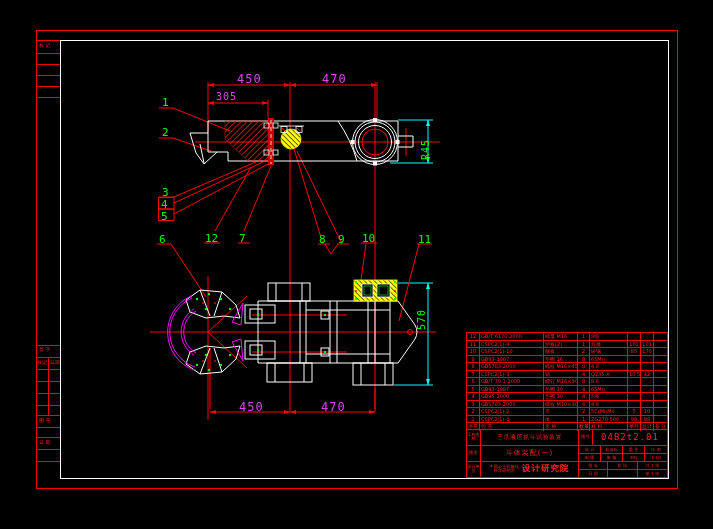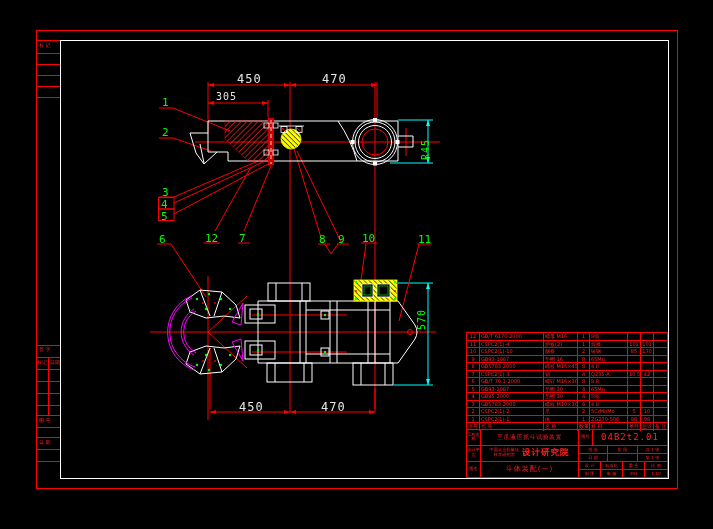--- a/index.html
+++ b/index.html
@@ -1,19 +1,19 @@
 <!DOCTYPE html>
 <html><head>
 <meta charset="utf-8">
 <style>
   html,body{margin:0;padding:0;background:#000;}
   .stage{position:relative;width:713px;height:529px;background:#000;overflow:hidden;
          font-family:"DejaVu Sans",sans-serif;}
   svg{position:absolute;left:0;top:0;}
-  .dim{position:absolute;color:#e5e5e5;font:12px "DejaVu Sans Mono",monospace;letter-spacing:1px;}
+  .dim{position:absolute;color:#d946ef;font:12px "DejaVu Sans Mono",monospace;letter-spacing:1px;}
   .dim.small{font-size:10px;}
   .vdim{position:absolute;color:#00ff00;font:10px "DejaVu Sans Mono",monospace;
         transform:rotate(-90deg);transform-origin:left top;letter-spacing:1px;}
   .callout{position:absolute;color:#00ff00;font:11px "DejaVu Sans Mono",monospace;}
   
   .bom{position:absolute;left:466px;top:332px;width:202px;height:98px;
        border:1px solid #f00;box-sizing:border-box;color:#ff2222;}
   .bom-row{display:flex;height:7.5px;box-sizing:border-box;border-bottom:1px solid #f00;
            font-size:5px;line-height:6px;overflow:hidden;white-space:nowrap;}
   .bom-row.header{height:8px;border-bottom:none;font-size:5px;}
@@ -390,20 +390,38 @@
   </div>
 
   <div class="tb">
     <div class="tb-row">
       <div class="tb-cell lab">工程名称</div>
       <div class="tb-cell val proj">三爪液压抓斗试验装置</div>
       <div class="tb-cell lab">图号</div>
       <div class="tb-cell dno">04B2t2.01</div>
     </div>
     <div class="tb-row">
+      <div class="tb-cell lab">图名</div>
+      <div class="tb-cell val dname">斗体装配(一)</div>
+      <div class="grid g4">
+        <div class="grow">
+          <div class="gc">设 计</div>
+          <div class="gc">标准化</div>
+          <div class="gc">重 量</div>
+          <div class="gc">比 例</div>
+        </div>
+        <div class="grow">
+          <div class="gc">制 图</div>
+          <div class="gc">审 核</div>
+          <div class="gc">391</div>
+          <div class="gc">1:10</div>
+        </div>
+      </div>
+    </div>
+    <div class="tb-row">
       <div class="tb-cell lab">设计单位</div>
       <div class="tb-cell val company">
         <span class="co-small">
           <span>中国农业机械化</span><br>
           <span>科学研究院</span>
         </span>
         <span class="co-big">设计研究院</span>
       </div>
       <div class="grid g3">
         <div class="grow">
@@ -411,38 +429,20 @@
           <div class="gc">阶 段</div>
           <div class="gc">共 1 张</div>
         </div>
         <div class="grow">
           <div class="gc">日 期</div>
           <div class="gc"></div>
           <div class="gc">第 1 张</div>
         </div>
       </div>
     </div>
-    <div class="tb-row">
-      <div class="tb-cell lab">图名</div>
-      <div class="tb-cell val dname">斗体装配(一)</div>
-      <div class="grid g4">
-        <div class="grow">
-          <div class="gc">设 计</div>
-          <div class="gc">标准化</div>
-          <div class="gc">重 量</div>
-          <div class="gc">比 例</div>
-        </div>
-        <div class="grow">
-          <div class="gc">制 图</div>
-          <div class="gc">审 核</div>
-          <div class="gc">391</div>
-          <div class="gc">1:10</div>
-        </div>
-      </div>
-    </div>
   </div>
 
   <span class="strip-txt" style="left:39px;top:43px;">标 记</span>
   <span class="strip-txt" style="left:39px;top:347px;">签 字</span>
   <span class="strip-txt" style="left:37px;top:360px;">标记</span>
   <span class="strip-txt" style="left:50px;top:360px;">日期</span>
   <span class="strip-txt" style="left:39px;top:418px;">图 号</span>
   <span class="strip-txt" style="left:39px;top:440px;">日 期</span>
 
 </div>

